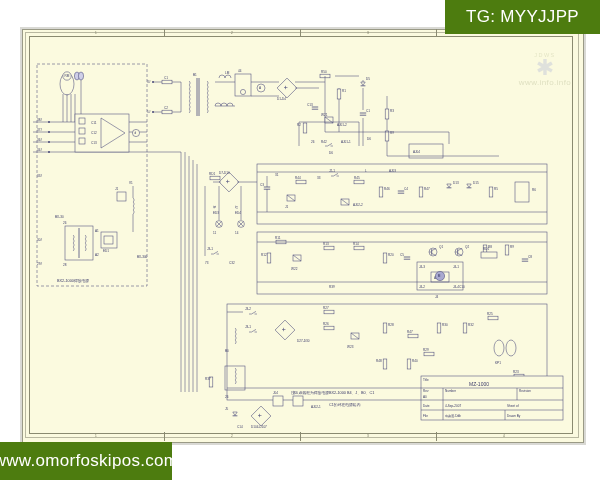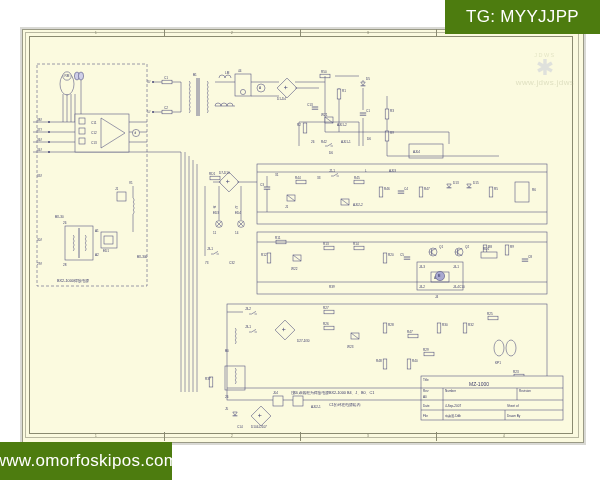--- a/index.html
+++ b/index.html
@@ -454,21 +454,21 @@
     </g>
 
     <text class="t2" x="262" y="358">注：虚线框为焊接电源BX2-1000   B4、J、B0、C1</text>
     <text class="t2" x="300" y="370">C1的环在电源箱内</text>
 
   </svg>
 
   <div id="wm-logo">
     <div class="arc">JDWS</div>
     <div class="star">✱</div>
-    <div class="lg-txt">www.jdws.jdws</div>
+    <div class="lg-txt">www.info.info</div>
   </div>
 
   <div class="wm-badge" id="wm-tg">
     <span>TG: MYYJJPP</span>
   </div>
 
   <div class="wm-badge" id="wm-url">
     <span>www.omorfoskipos.com</span>
   </div>
 

